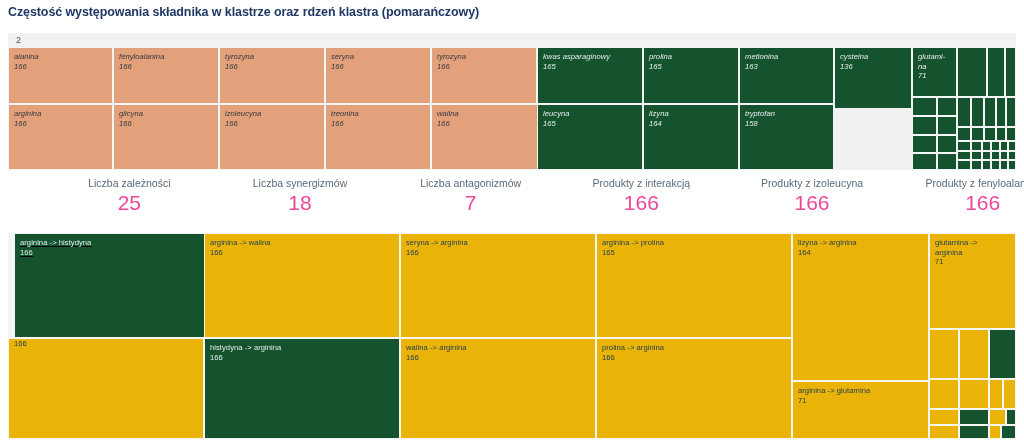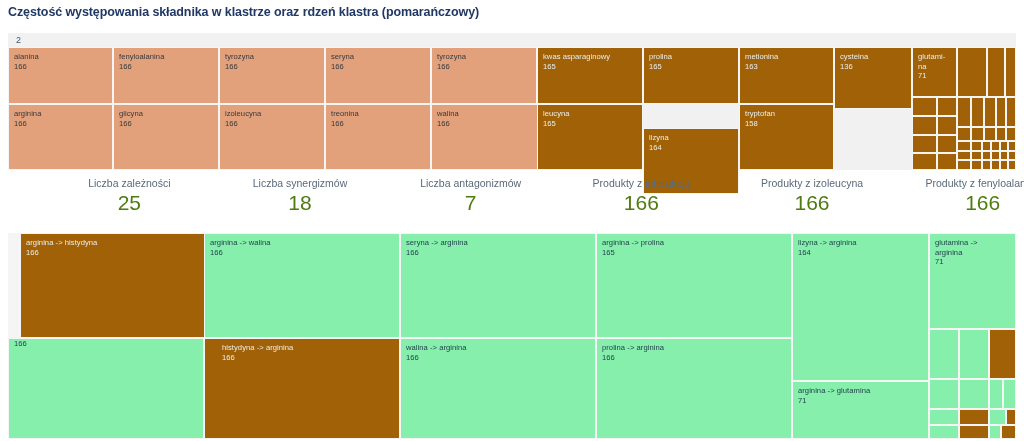--- a/index.html
+++ b/index.html
@@ -24,21 +24,21 @@
     position:absolute;left:8px;top:33px;width:1008px;height:137px;
     background:#F1F1F1;
   }
   .tm-head{
     position:absolute;left:0;top:0;width:100%;height:14px;
     background:#F1F1F1;
     font-size:9px;color:#3D5A73;
     padding:2px 0 0 8px;box-sizing:border-box;
   }
   .tm-body{
-    position:absolute;left:0;top:14px;width:100%;height:123px;
+    position:absolute;left:0;top:14px;width:100%;height:123px;font-style:italic;
   }
 
   
   .tile{
     position:absolute;
     box-sizing:border-box;
     border:1.4px solid #F5F5F5;
     overflow:hidden;
   }
   .tile .lbl{
@@ -50,38 +50,38 @@
     letter-spacing:0.05px;
   }
   .tile .val{
     display:block;
     font-size:7.6px;
     line-height:9.6px;
     padding:0 0 0 5px;
   }
   .orange{background:#E2A17B;}
   .orange .lbl,.orange .val{color:#35383E;}
-  .teal{background:#a16207;}
+  .teal{background:#14532d;}
   .teal .lbl,.teal .val{color:#E8EEF1;}
-  .green{background:#86efac;}
+  .green{background:#eab308;}
   .green .lbl,.green .val{color:#24424F;}
 
   
   .kpis{
     position:absolute;left:0;top:176px;width:1024px;height:52px;
     display:flex;
     margin-left:44px;
   }
   .kpi{flex:1;text-align:center;}
   .kpi .k-label{
     font-size:10.5px;color:#5A6A7A;line-height:14px;
     display:block;
   }
   .kpi .k-value{
-    font-size:21px;color:#4d7c0f;line-height:26px;
+    font-size:21px;color:#ec4899;line-height:26px;
     display:block;font-weight:normal;
   }
 
   
   .tm-bot{
     position:absolute;left:8px;top:233px;width:1008px;height:206px;
     background:#F5F5F5;
   }
 </style>
 </head>
@@ -143,21 +143,21 @@
       </div>
       <div class="tile teal" style="left:529px;top:57px;width:106px;height:66px;">
         <span class="lbl">leucyna</span>
         <span class="val">165</span>
       </div>
 
       <div class="tile teal" style="left:635px;top:0px;width:96px;height:57px;">
         <span class="lbl">prolina</span>
         <span class="val">165</span>
       </div>
-      <div class="tile teal" style="left:635px;top:57px;width:96px;height:66px;margin-top:24px;">
+      <div class="tile teal" style="left:635px;top:57px;width:96px;height:66px;">
         <span class="lbl">lizyna</span>
         <span class="val">164</span>
       </div>
 
       <div class="tile teal" style="left:731px;top:0px;width:95px;height:57px;">
         <span class="lbl">metionina</span>
         <span class="val">163</span>
       </div>
       <div class="tile teal" style="left:731px;top:57px;width:95px;height:66px;">
         <span class="lbl">tryptofan</span>
@@ -245,41 +245,41 @@
       <span class="k-value">166</span>
     </div>
     <div class="kpi">
       <span class="k-label">Produkty z fenyloalanina</span>
       <span class="k-value">166</span>
     </div>
   </div>
 
   <div class="tm-bot">
 
-    <div class="tile teal" style="left:12px;top:0px;width:196px;height:105px;">
+    <div class="tile teal" style="left:6px;top:0px;width:196px;height:105px;text-decoration:underline;">
       <span class="lbl">arginina -&gt; histydyna</span>
       <span class="val">166</span>
     </div>
     <div class="tile green" style="left:196px;top:0px;width:196px;height:105px;">
       <span class="lbl">arginina -&gt; walina</span>
       <span class="val">166</span>
     </div>
     <div class="tile green" style="left:392px;top:0px;width:196px;height:105px;">
       <span class="lbl">seryna -&gt; arginina</span>
       <span class="val">166</span>
     </div>
     <div class="tile green" style="left:588px;top:0px;width:196px;height:105px;">
       <span class="lbl">arginina -&gt; prolina</span>
       <span class="val">165</span>
     </div>
 
     <div class="tile green" style="left:0px;top:105px;width:196px;height:101px;">
       <span class="val">166</span>
     </div>
-    <div class="tile teal" style="left:196px;top:105px;width:196px;height:101px;padding-left:12px;">
+    <div class="tile teal" style="left:196px;top:105px;width:196px;height:101px;">
       <span class="lbl">histydyna -&gt; arginina</span>
       <span class="val">166</span>
     </div>
     <div class="tile green" style="left:392px;top:105px;width:196px;height:101px;">
       <span class="lbl">walina -&gt; arginina</span>
       <span class="val">166</span>
     </div>
     <div class="tile green" style="left:588px;top:105px;width:196px;height:101px;">
       <span class="lbl">prolina -&gt; arginina</span>
       <span class="val">166</span>

